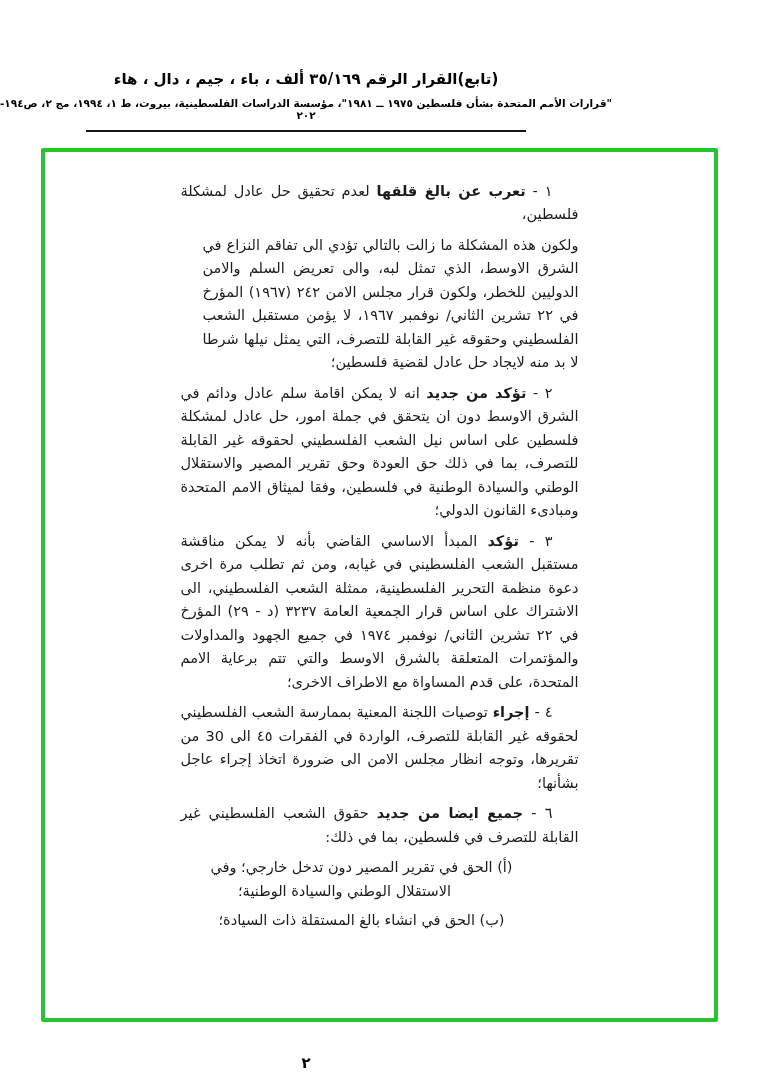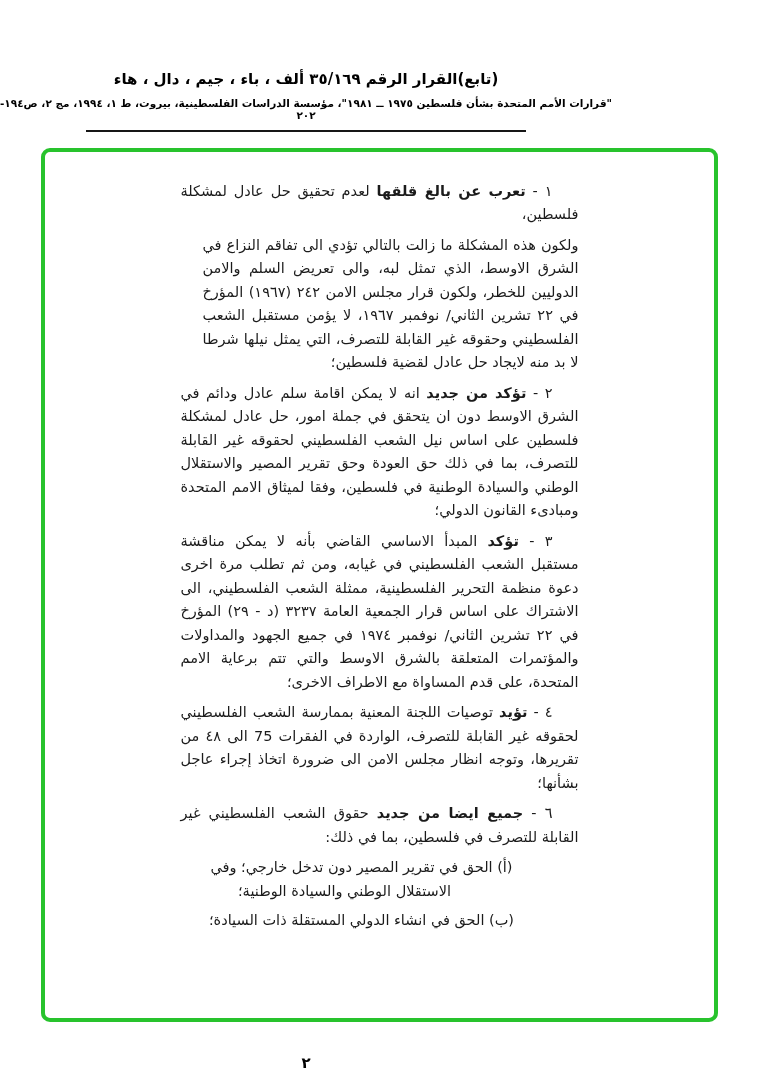--- a/index.html
+++ b/index.html
@@ -36,21 +36,21 @@
   .header-rule {
     border-top: 2px solid #161616;
     margin: 8px 86px 0 86px;
     height: 0;
   }
   .green-box {
     position: absolute;
     left: 41px; top: 148px;
     width: 677px; height: 874px;
     border: 4px solid var(--border-green, #28c32d);
-    border-radius: 9px;
+    border-radius: 2px;
     overflow: hidden;
     background: #ffffff;
   }
   .text-column {
     direction: rtl;
     width: 398px;
     margin: 28px auto 0;
     text-align: justify;
     font-size: 14.5px;
     line-height: 1.62;
@@ -90,28 +90,28 @@
     <div class="text-column">
 
       <p class="para"><span class="num">١ -</span> <span class="bold">تعرب عن بالغ قلقها</span> <span>لعدم تحقيق حل عادل لمشكلة فلسطين،</span></p>
 
       <p class="para flush"><span>ولكون هذه المشكلة ما زالت بالتالي تؤدي الى تفاقم النزاع في الشرق الاوسط، الذي تمثل لبه، والى تعريض السلم والامن الدوليين للخطر، ولكون قرار مجلس الامن ٢٤٢ (١٩٦٧) المؤرخ في ٢٢ تشرين الثاني/ نوفمبر ١٩٦٧، لا يؤمن مستقبل الشعب الفلسطيني وحقوقه غير القابلة للتصرف، التي يمثل نيلها شرطا لا بد منه لايجاد حل عادل لقضية فلسطين؛</span></p>
 
       <p class="para"><span class="num">٢ -</span> <span class="bold">تؤكد من جديد</span> <span>انه لا يمكن اقامة سلم عادل ودائم في الشرق الاوسط دون ان يتحقق في جملة امور، حل عادل لمشكلة فلسطين على اساس نيل الشعب الفلسطيني لحقوقه غير القابلة للتصرف، بما في ذلك حق العودة وحق تقرير المصير والاستقلال الوطني والسيادة الوطنية في فلسطين، وفقا لميثاق الامم المتحدة ومبادىء القانون الدولي؛</span></p>
 
       <p class="para"><span class="num">٣ -</span> <span class="bold">تؤكد</span> <span>المبدأ الاساسي القاضي بأنه لا يمكن مناقشة مستقبل الشعب الفلسطيني في غيابه، ومن ثم تطلب مرة اخرى دعوة منظمة التحرير الفلسطينية، ممثلة الشعب الفلسطيني، الى الاشتراك على اساس قرار الجمعية العامة ٣٢٣٧ (د - ٢٩) المؤرخ في ٢٢ تشرين الثاني/ نوفمبر ١٩٧٤ في جميع الجهود والمداولات والمؤتمرات المتعلقة بالشرق الاوسط والتي تتم برعاية الامم المتحدة، على قدم المساواة مع الاطراف الاخرى؛</span></p>
 
-      <p class="para"><span class="num">٤ -</span> <span class="bold">تؤيد</span> <span>توصيات اللجنة المعنية بممارسة الشعب الفلسطيني لحقوقه غير القابلة للتصرف، الواردة في الفقرات 75 الى ٤٨ من تقريرها، وتوجه انظار مجلس الامن الى ضرورة اتخاذ إجراء عاجل بشأنها؛</span></p>
+      <p class="para"><span class="num">٤ -</span> <span class="bold">إجراء</span> <span>توصيات اللجنة المعنية بممارسة الشعب الفلسطيني لحقوقه غير القابلة للتصرف، الواردة في الفقرات ٤٥ الى 30 من تقريرها، وتوجه انظار مجلس الامن الى ضرورة اتخاذ إجراء عاجل بشأنها؛</span></p>
 
 
       <p class="para"><span class="num">٦ -</span> <span class="bold">جميع ايضا من جديد</span> <span>حقوق الشعب الفلسطيني غير القابلة للتصرف في فلسطين، بما في ذلك:</span></p>
 
       <p class="subitem">(أ) الحق في تقرير المصير دون تدخل خارجي؛ وفي الاستقلال الوطني والسيادة الوطنية؛</p>
 
-      <p class="subitem">(ب) الحق في انشاء الدولي المستقلة ذات السيادة؛</p>
+      <p class="subitem">(ب) الحق في انشاء بالغ المستقلة ذات السيادة؛</p>
 
     </div>
   </section>
 
   <footer class="page-footer">
     <span class="page-number">٢</span>
   </footer>
 
 </div>
 

